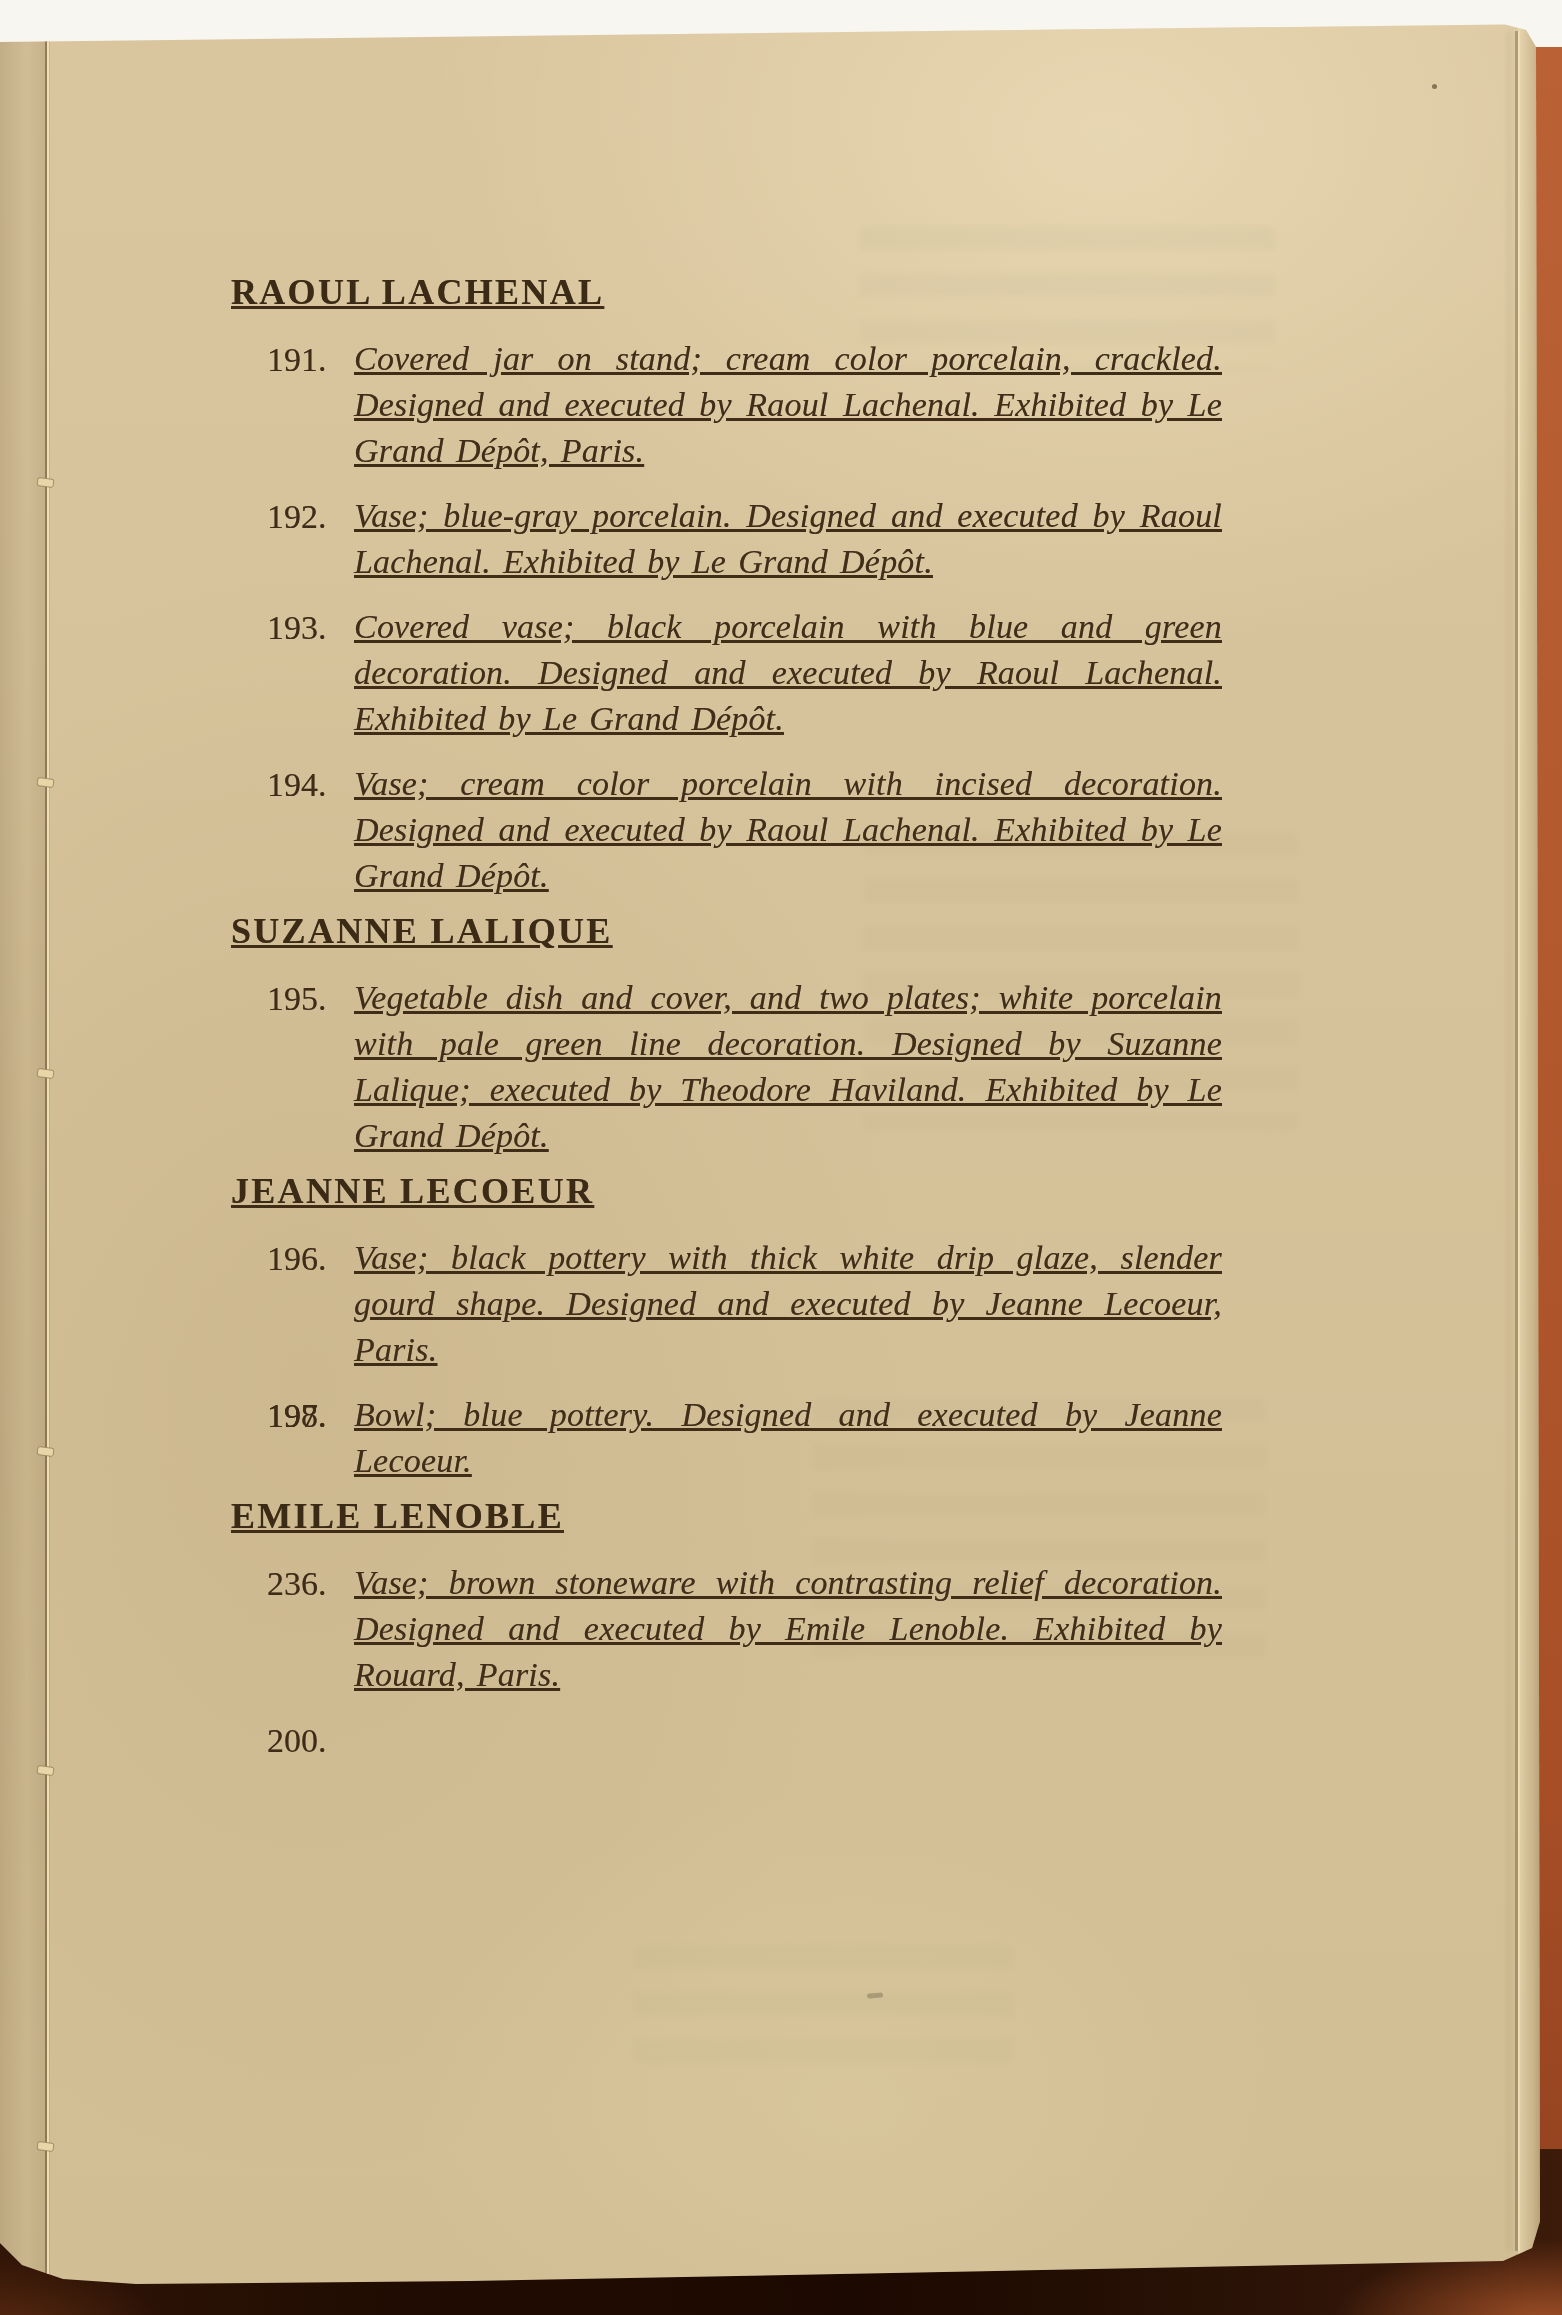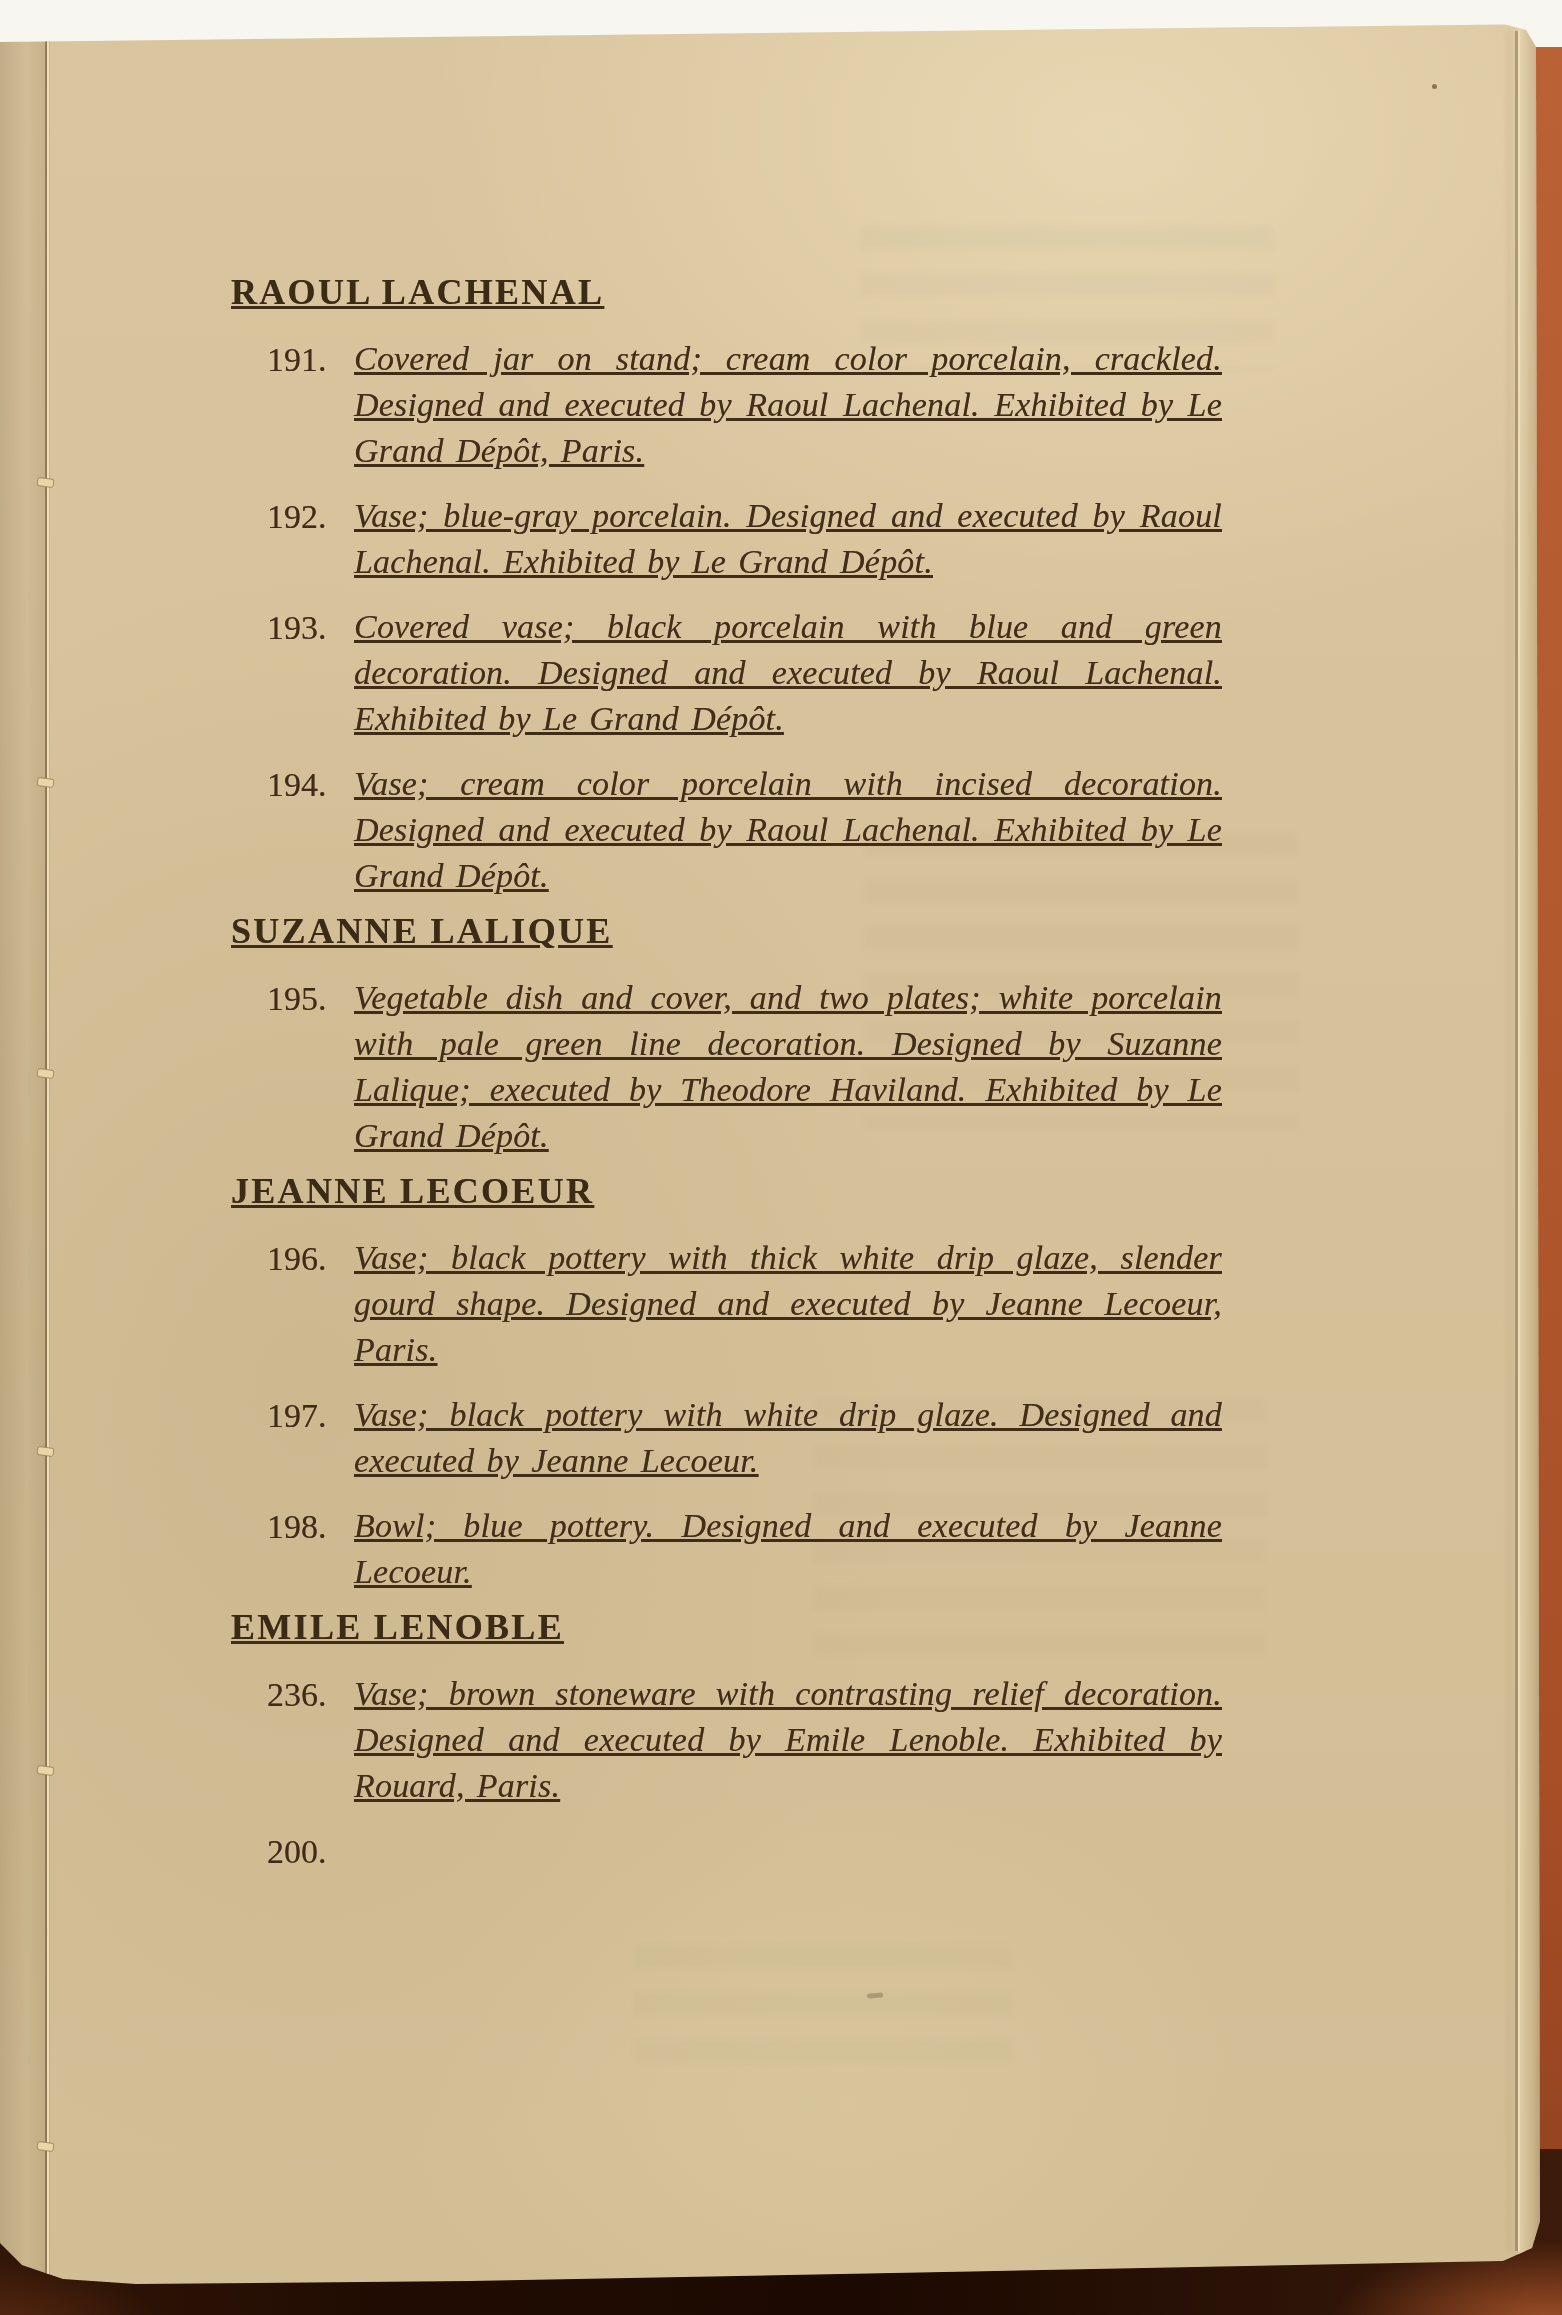--- a/index.html
+++ b/index.html
@@ -148,21 +148,20 @@
     </section>
 
     <section class="cat-section">
       <h2 class="heading">JEANNE LECOEUR</h2>
       <div class="entry">
         <span class="num">196.</span>
         <p class="desc">Vase; black pottery with thick white drip glaze, slender gourd shape. Designed and executed by Jeanne Lecoeur, Paris.</p>
       </div>
       <div class="entry">
         <span class="num">197.</span>
-        <p class="desc">Vase; black pottery with white drip glaze. Designed and executed by Jeanne Lecoeur.</p>
       </div>
       <div class="entry">
         <span class="num">198.</span>
         <p class="desc">Bowl; blue pottery. Designed and executed by Jeanne Lecoeur.</p>
       </div>
     </section>
 
     <section class="cat-section">
       <h2 class="heading">EMILE LENOBLE</h2>
       <div class="entry">

